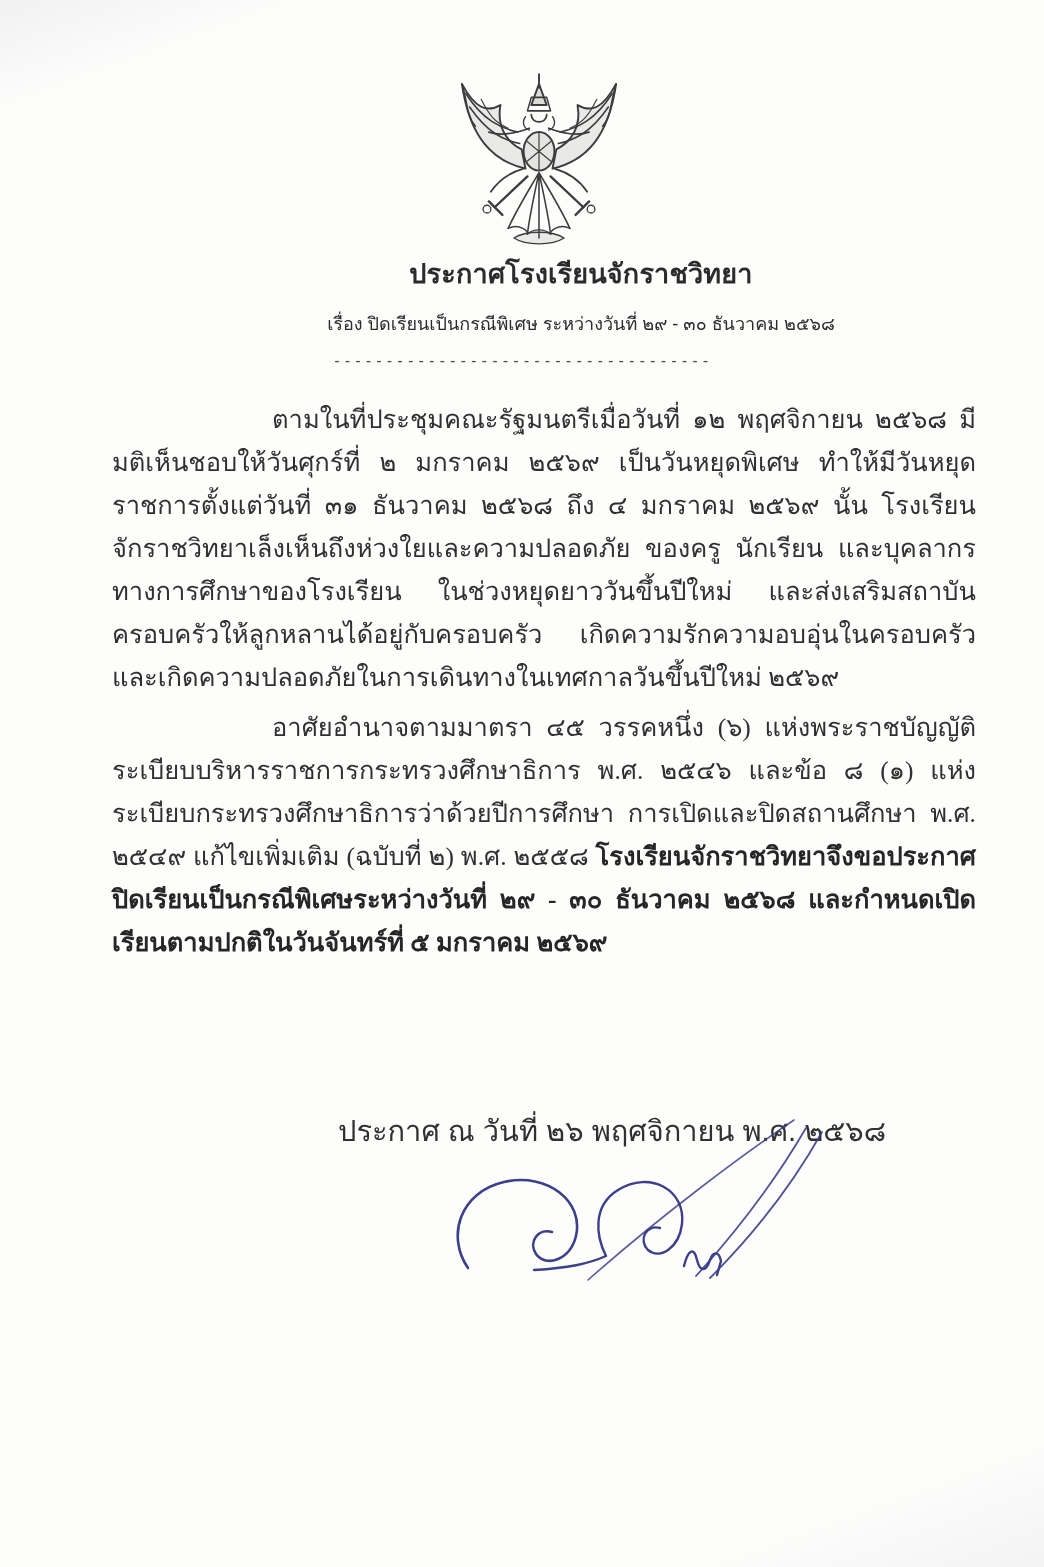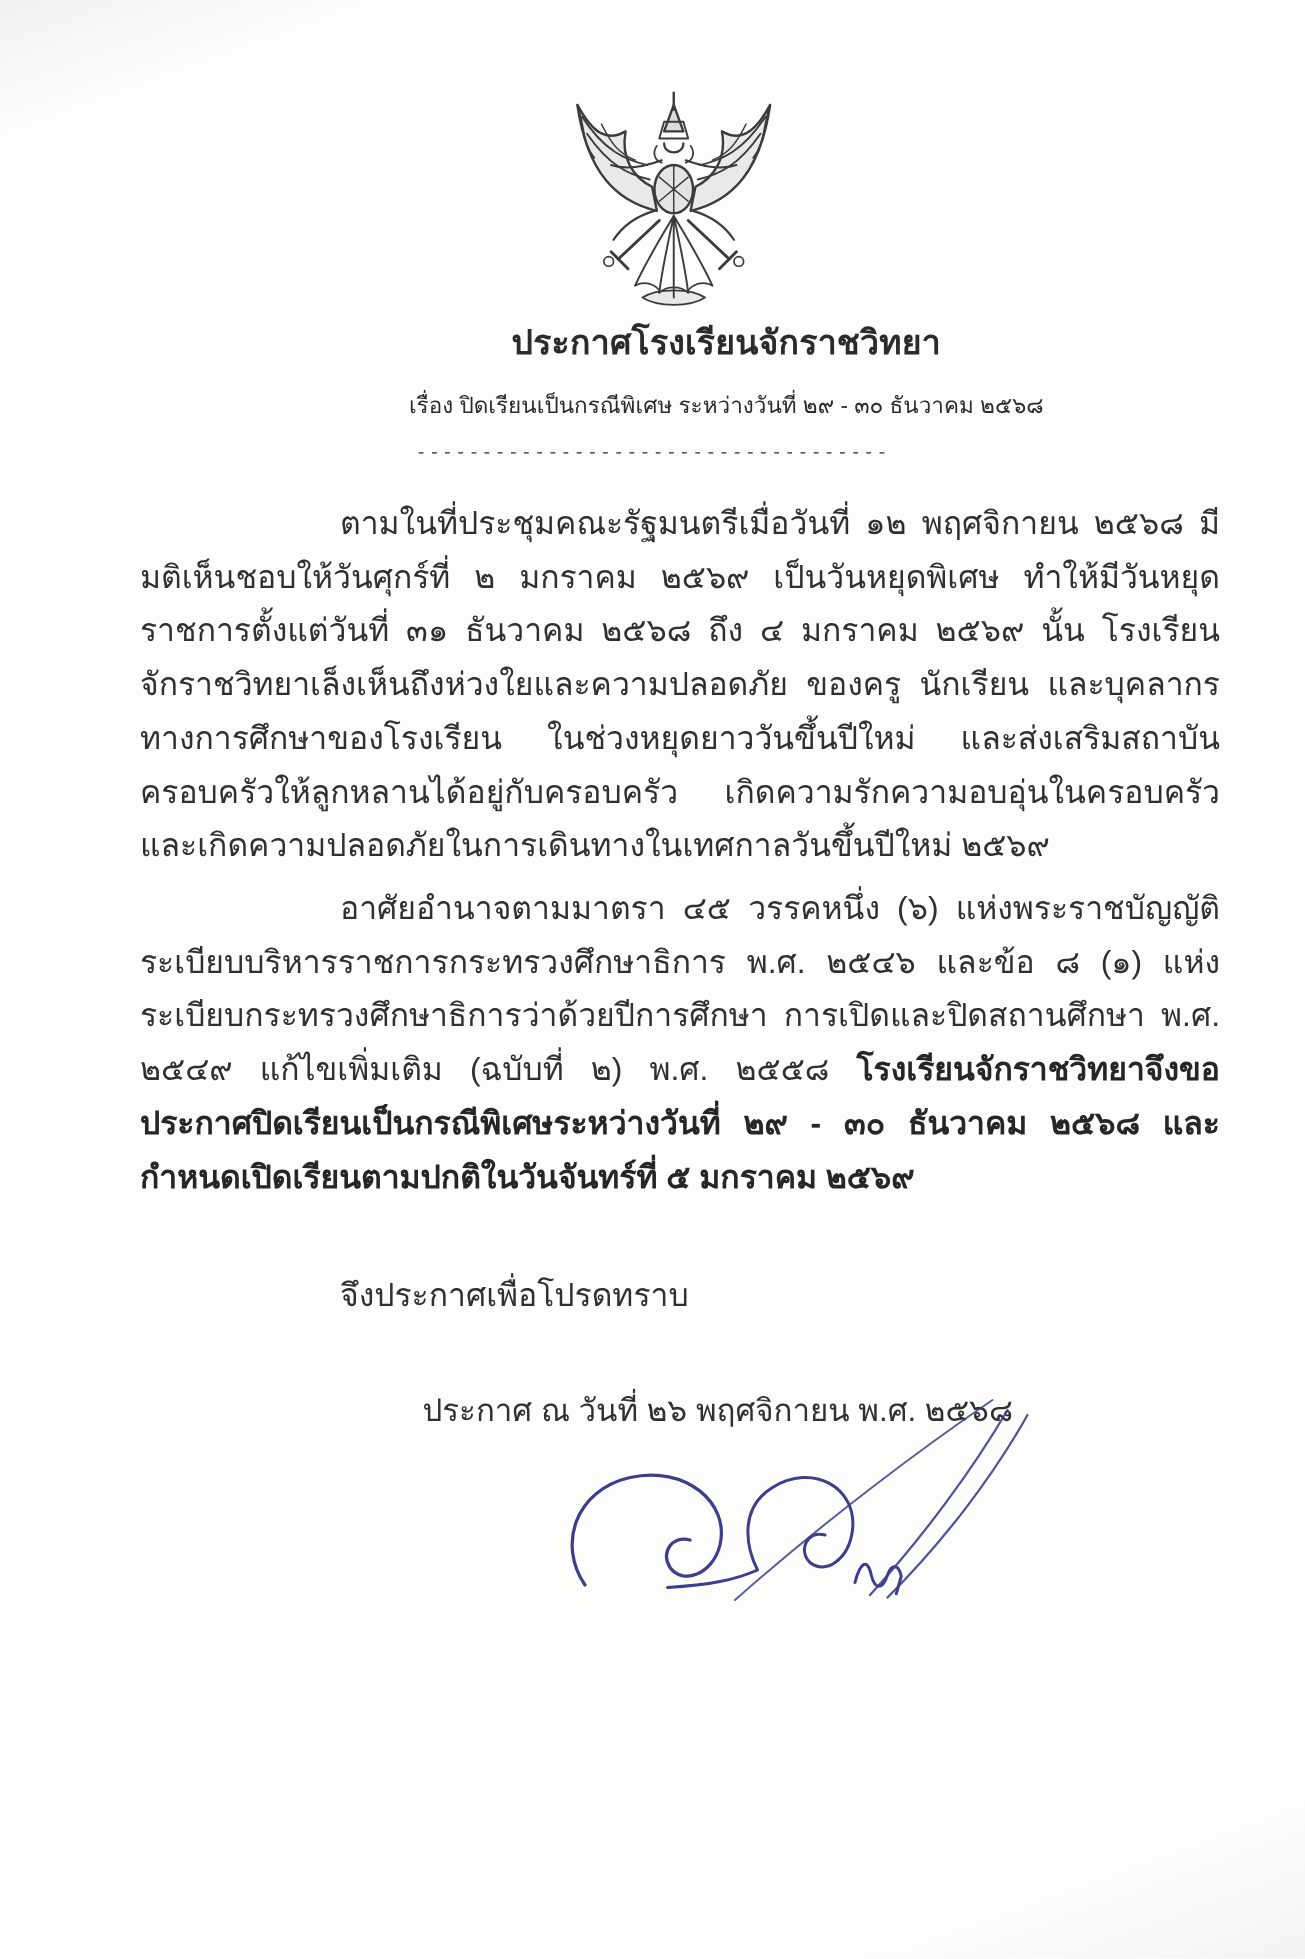--- a/index.html
+++ b/index.html
@@ -43,30 +43,31 @@
     font-family:"DejaVu Sans Mono","Liberation Mono",monospace;
   }
   .body-text{
     position:absolute;top:398px;left:112px;width:864px;
     font-size:25.5px;line-height:43px;color:#303030;
     text-align:justify;
   }
   .body-text p{
     margin:0 0 7px 0;
     text-indent:160px;
+    font-family:Liberation Serif, serif;
   }
   .body-text p.closing{
     margin-top:52px;
     text-indent:160px;
     text-align:left;
   }
   .bold-run{font-weight:bold;color:#262626;}
   .issued-line{
     position:absolute;top:1108px;left:338px;
-    font-size:25px;color:#303030;
+    font-size:29px;color:#303030;
   }
   .signature-wrap{
     position:absolute;top:1118px;left:438px;width:470px;height:175px;
   }
   .signer-block{
     position:absolute;top:1276px;left:0;width:100%;
     text-align:center;font-size:25.5px;line-height:44px;color:#303030;
   }
   .signer-block .name{margin-left:90px;display:block;}
   .signer-block .title{margin-left:80px;display:block;}
@@ -118,21 +119,20 @@
   <div class="doc-header">
     <div class="doc-title">ประกาศโรงเรียนจักราชวิทยา</div>
     <div class="doc-subject">เรื่อง ปิดเรียนเป็นกรณีพิเศษ ระหว่างวันที่ ๒๙ - ๓๐ ธันวาคม ๒๕๖๘</div>
   </div>
 
   <div class="separator">------------------------------------</div>
 
   <div class="body-text">
     <p>ตามในที่ประชุมคณะรัฐมนตรีเมื่อวันที่ ๑๒ พฤศจิกายน ๒๕๖๘ มีมติเห็นชอบให้วันศุกร์ที่ ๒ มกราคม ๒๕๖๙ เป็นวันหยุดพิเศษ ทำให้มีวันหยุดราชการตั้งแต่วันที่ ๓๑ ธันวาคม ๒๕๖๘ ถึง ๔ มกราคม ๒๕๖๙ นั้น โรงเรียนจักราชวิทยาเล็งเห็นถึงห่วงใยและความปลอดภัย ของครู นักเรียน และบุคลากรทางการศึกษาของโรงเรียน ในช่วงหยุดยาววันขึ้นปีใหม่ และส่งเสริมสถาบันครอบครัวให้ลูกหลานได้อยู่กับครอบครัว เกิดความรักความอบอุ่นในครอบครัว และเกิดความปลอดภัยในการเดินทางในเทศกาลวันขึ้นปีใหม่ ๒๕๖๙</p>
     <p><span>อาศัยอำนาจตามมาตรา ๔๕ วรรคหนึ่ง (๖) แห่งพระราชบัญญัติระเบียบบริหารราชการกระทรวงศึกษาธิการ พ.ศ. ๒๕๔๖ และข้อ ๘ (๑) แห่งระเบียบกระทรวงศึกษาธิการว่าด้วยปีการศึกษา การเปิดและปิดสถานศึกษา พ.ศ. ๒๕๔๙ แก้ไขเพิ่มเติม (ฉบับที่ ๒) พ.ศ. ๒๕๕๘ </span><span class="bold-run">โรงเรียนจักราชวิทยาจึงขอประกาศปิดเรียนเป็นกรณีพิเศษระหว่างวันที่ ๒๙ - ๓๐ ธันวาคม ๒๕๖๘ และกำหนดเปิดเรียนตามปกติในวันจันทร์ที่ ๕ มกราคม ๒๕๖๙</span></p>
-    <p class="closing">จึงประกาศเพื่อโปรดทราบ</p>
   </div>
 
   <div class="issued-line">ประกาศ ณ วันที่ ๒๖ พฤศจิกายน พ.ศ. ๒๕๖๘</div>
 
   <div class="signature-wrap">
     <svg width="470" height="175" viewBox="0 0 470 175" fill="none" stroke="#3c3f8a" stroke-width="2.6" stroke-linecap="round" stroke-linejoin="round">
 
       <path d="M30,150 C8,118 22,74 66,64 C110,54 146,84 138,118 C132,142 108,150 98,136 C90,124 100,110 114,114"></path>
 
       <path d="M96,152 C130,150 150,146 168,138 C158,118 154,88 180,72 C212,52 248,72 244,106 C241,130 222,142 210,132 C200,122 208,106 222,110" stroke-width="2.4"></path>

